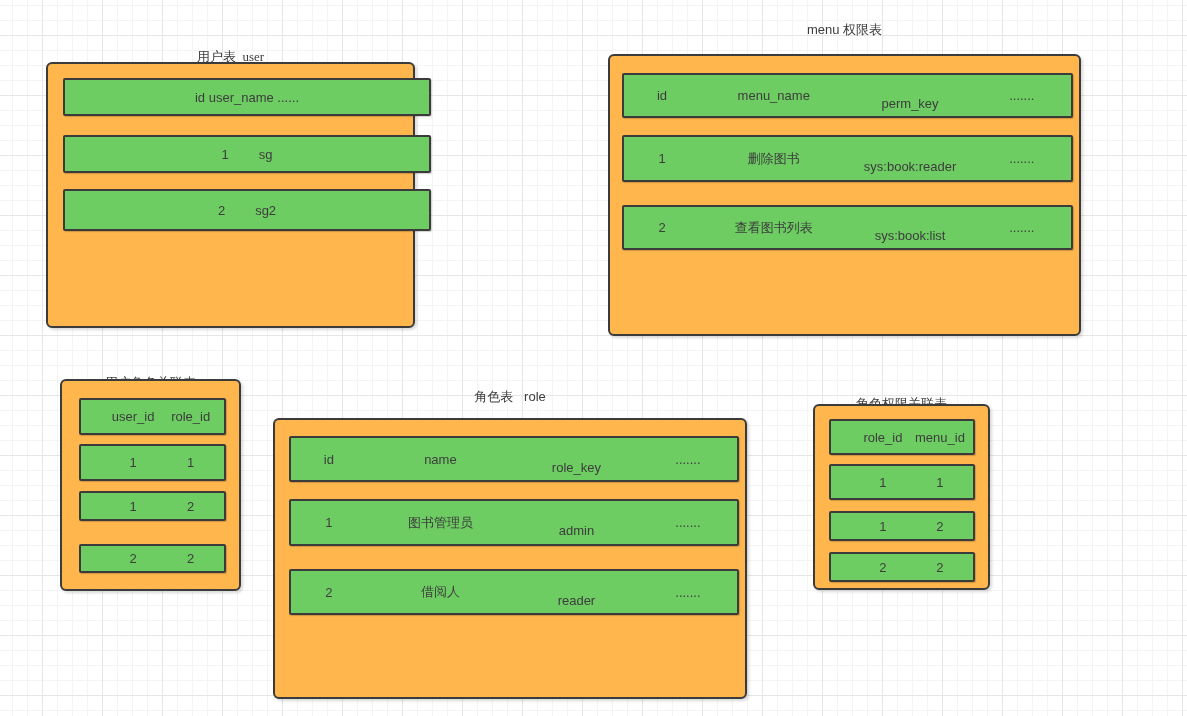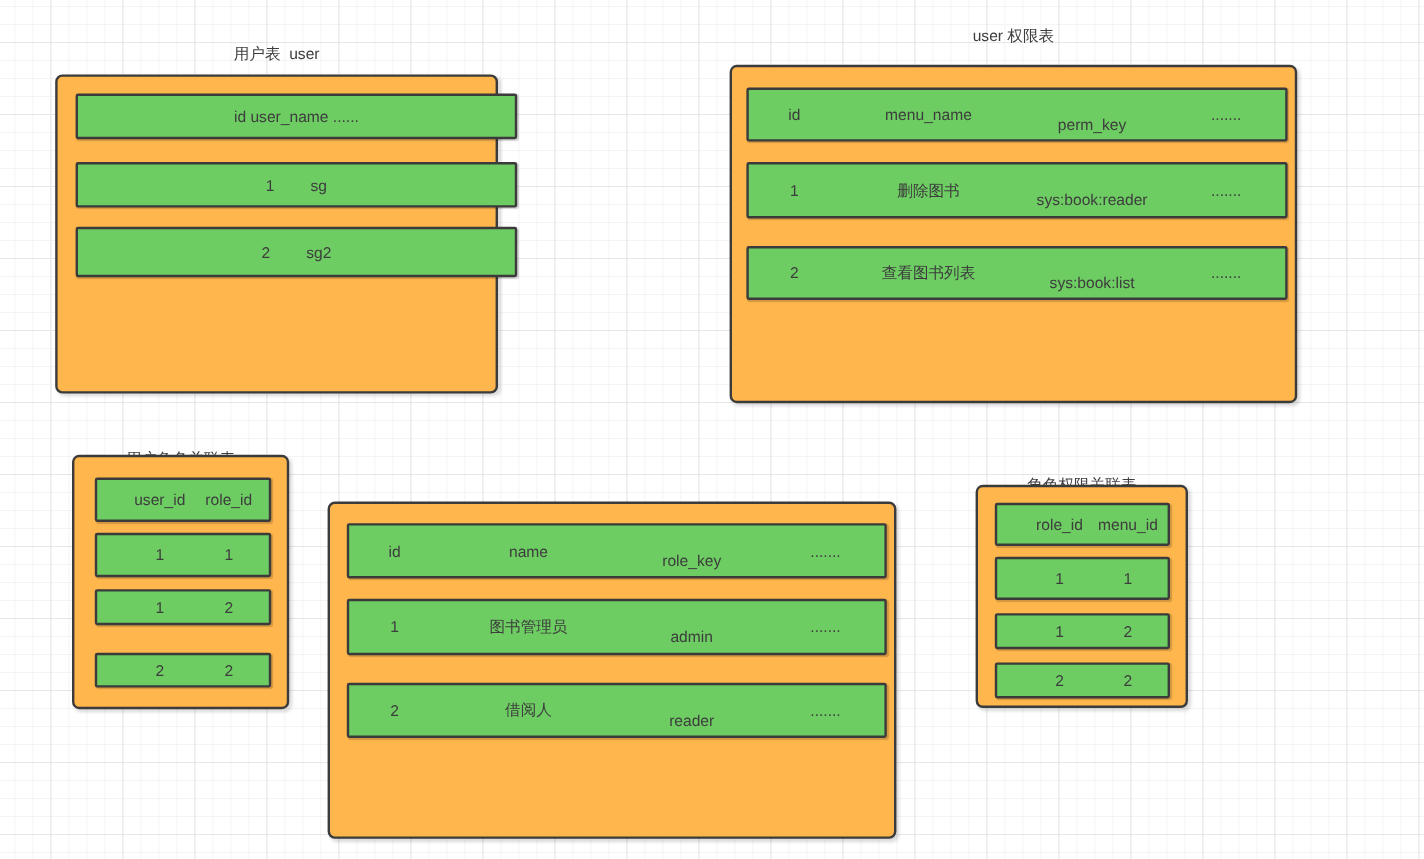--- a/index.html
+++ b/index.html
@@ -41,21 +41,21 @@
   .cell{text-align:center;white-space:pre;}
   .full{width:100%;}
   
   .c4a{width:17%;} .c4b{width:33%;} .c4c{width:28%;margin-top:16px;} .c4d{width:22%;}
   
   .c2a{width:42%;padding-left:28px;} .c2b{width:58%;}
   
   .pair{justify-content:center;gap:30px;}
 
   
-  #t1-title{left:46px;top:36px;width:369px;}
+  #t1-title{left:46px;top:48px;width:369px;font-family:Liberation Serif, serif;}
   #t1-box{left:46px;top:62px;width:369px;height:266px;}
   #t1-box .row{left:15px;width:368px;}
   #t1-box .r1{top:14px;height:38px;}
   #t1-box .r2{top:71px;height:38px;}
   #t1-box .r3{top:125px;height:42px;}
 
   
   #t2-title{left:608px;top:21px;width:473px;}
   #t2-box{left:608px;top:54px;width:473px;height:282px;}
   #t2-box .row{left:12px;width:451px;}
@@ -102,21 +102,21 @@
     <div class="row r2 pair">
       <span class="cell">1</span>
       <span class="cell">sg</span>
     </div>
     <div class="row r3 pair">
       <span class="cell">2</span>
       <span class="cell">sg2</span>
     </div>
   </div>
 
-  <div class="title" id="t2-title">user 权限表</div>
+  <div class="title" id="t2-title">menu 权限表</div>
   <div class="box" id="t2-box">
     <div class="row r1">
       <div class="cell c4a">id</div>
       <div class="cell c4b">menu_name</div>
       <div class="cell c4c">perm_key</div>
       <div class="cell c4d">.......</div>
     </div>
     <div class="row r2">
       <div class="cell c4a">1</div>
       <div class="cell c4b">删除图书</div>
@@ -147,20 +147,21 @@
     <div class="row r3">
       <div class="cell c2a">1</div>
       <div class="cell c2b">2</div>
     </div>
     <div class="row r4">
       <div class="cell c2a">2</div>
       <div class="cell c2b">2</div>
     </div>
   </div>
 
+  <div class="title" id="t4-title">角色表   role</div>
   <div class="box" id="t4-box">
     <div class="row r1">
       <div class="cell c4a">id</div>
       <div class="cell c4b">name</div>
       <div class="cell c4c">role_key</div>
       <div class="cell c4d">.......</div>
     </div>
     <div class="row r2">
       <div class="cell c4a">1</div>
       <div class="cell c4b">图书管理员</div>

